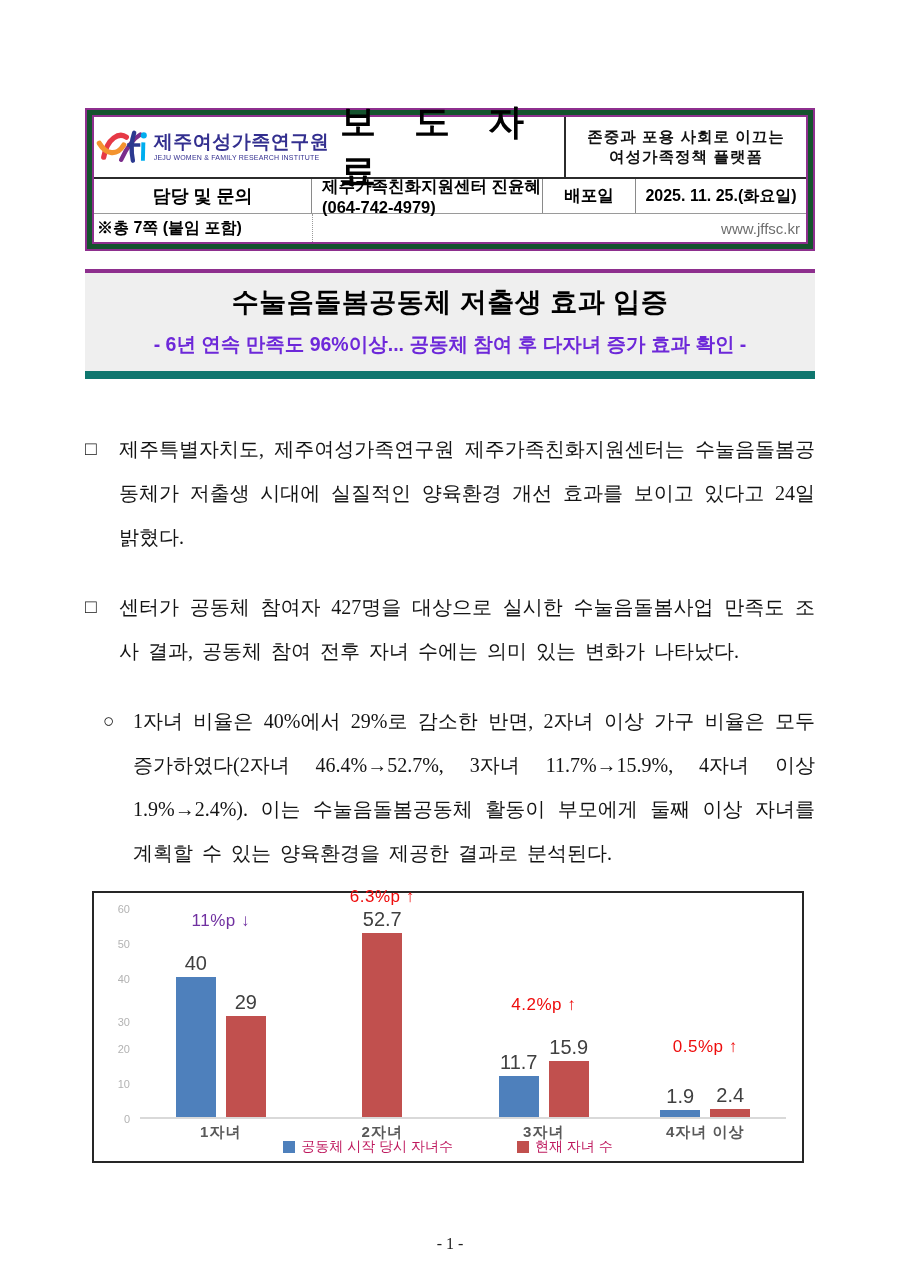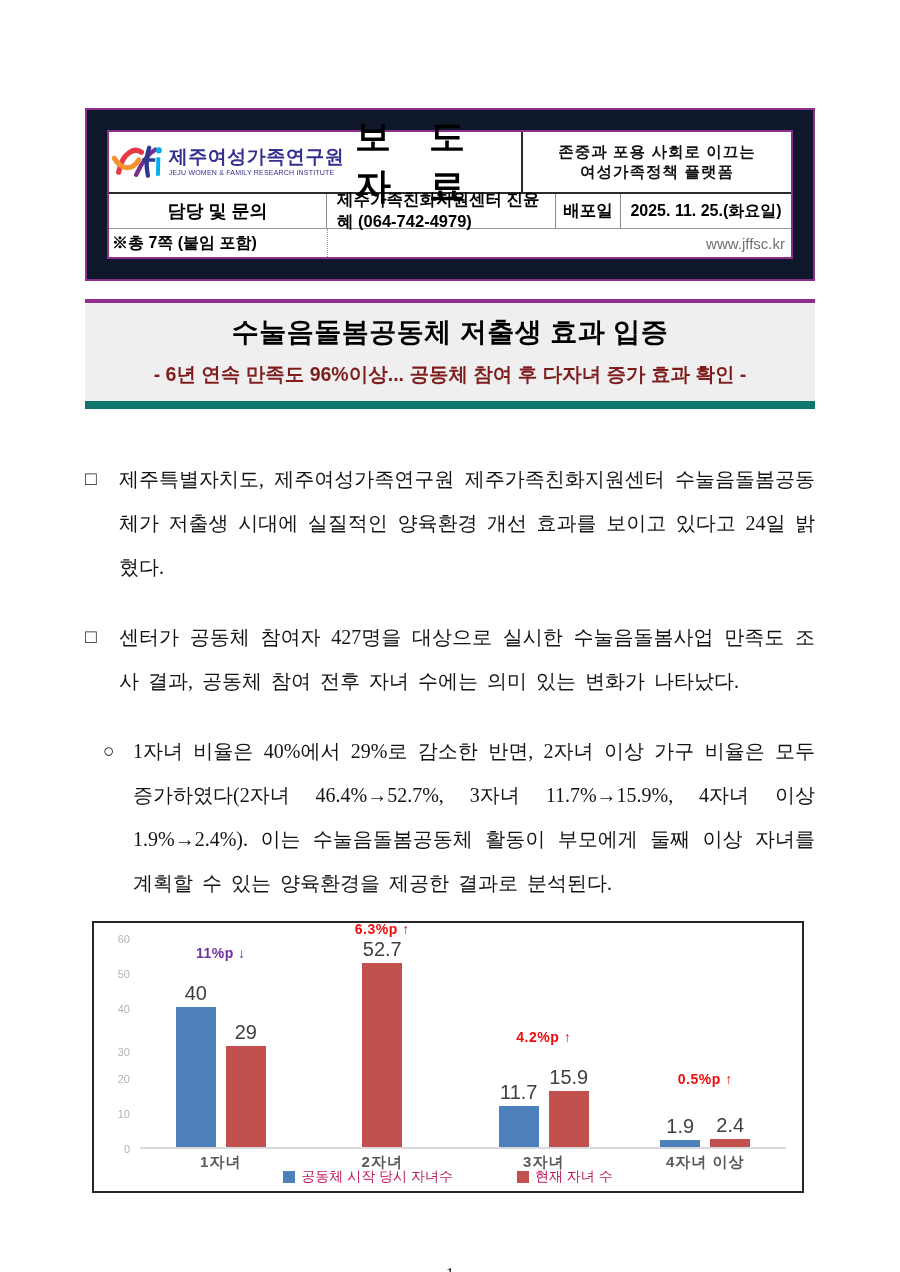--- a/index.html
+++ b/index.html
@@ -1,49 +1,49 @@
 <!DOCTYPE html>
 <html><head>
 <meta charset="utf-8">
 <style>
   * { margin:0; padding:0; box-sizing:border-box; }
   html,body { width:900px; height:1272px; background:#fff; font-family:"Liberation Sans", sans-serif; }
   .page { position:absolute; left:85px; top:108px; width:730px; }
 
   
-  .press-outer { border:2px solid #8e2f8e; background:#0f172a; padding:20px; }
+  .press-outer { border:2px solid #8e2f8e; background:#14532d; padding:5px; }
   .press-inner { border:2px solid #8e2f8e; background:#fff; }
   .h-row1 { display:flex; height:60px; align-items:stretch; }
   .cell-logo { width:236px; display:flex; align-items:center; justify-content:center; gap:5px; }
   .logo-texts { display:flex; flex-direction:column; line-height:1.05; }
   .logo-kr { color:#332f8f; font-weight:bold; font-size:19px; letter-spacing:0.5px; }
   .logo-en { color:#332f8f; font-size:7px; margin-top:2px; letter-spacing:0.2px; }
   .cell-doctype { flex:1; display:flex; align-items:center; justify-content:center;
                   font-weight:bold; font-size:36px; letter-spacing:14px; color:#000; padding-left:10px; }
-  .cell-slogan { width:270px; border-left:2px solid #2b2b2b; display:flex; flex-direction:column;
+  .cell-slogan { width:242px; border-left:2px solid #2b2b2b; display:flex; flex-direction:column;
                  align-items:center; justify-content:center; font-weight:bold; font-size:15.5px;
                  line-height:1.3; color:#111; letter-spacing:1px; }
   .h-row2 { display:flex; height:36px; border-top:2px solid #2b2b2b; font-weight:bold; align-items:stretch; }
   .c-contact-label { width:218px; display:flex; align-items:center; justify-content:center;
                      font-size:18px; border-right:1px solid #8a8a8a; }
   .c-contact-value { flex:1; display:flex; align-items:center; padding-left:10px; font-size:16.5px; }
-  .c-release-label { width:66px; display:flex; align-items:center; justify-content:center;
+  .c-release-label { width:94px; display:flex; align-items:center; justify-content:center;
                      font-size:16.5px; border-left:1px solid #8a8a8a; border-right:1px solid #8a8a8a; }
   .c-release-date { width:170px; display:flex; align-items:center; justify-content:center; font-size:16px; }
   .h-row3 { display:flex; height:29px; border-top:1px solid #9a9a9a; align-items:stretch; }
   .c-pages { width:218px; display:flex; align-items:center; font-weight:bold; font-size:16px; padding-left:3px; }
   .c-mid-empty { flex:1; border-left:1px dotted #9a9a9a; }
   .c-site { width:210px; display:flex; align-items:center; justify-content:flex-end;
             padding-right:6px; color:#6f6f6f; font-size:15px; }
 
   
   .title-box { margin-top:18px; border-top:4px solid #8e2f8e; border-bottom:8px solid #0f766e;
                background:#efefef; text-align:center; padding:11px 0 13px; }
   .title-main { font-weight:bold; font-size:27px; color:#000; letter-spacing:0.5px; }
-  .title-sub  { font-weight:bold; font-size:19.5px; color:#7f1d1d; margin-top:11px; }
+  .title-sub  { font-weight:bold; font-size:19.5px; color:#6d28d9; margin-top:11px; }
 
   
   .para { display:flex; font-family:"Liberation Serif", serif; font-size:20px;
           line-height:44px; color:#141414; }
   .para .marker { width:34px; flex-shrink:0; font-size:19px; }
   .para .ptext { flex:1; text-align:justify; word-spacing:4px; }
   .p1 { margin-top:48px; }
   .p2 { margin-top:26px; }
   .p3 { margin-top:26px; margin-left:18px; }
   .p3 .marker { width:30px; }
@@ -55,22 +55,22 @@
           border-bottom:2px solid #d9d9d9; }
   .yaxis { position:absolute; left:8px; top:16px; width:32px; height:210px; }
   .ytick { position:absolute; right:4px; font-size:11px; color:#b3b3b3; line-height:14px; }
   .groups { display:flex; height:100%; }
   .group { flex:1; position:relative; }
   .bars { position:absolute; bottom:0; left:0; right:0; display:flex; justify-content:center;
           align-items:flex-end; gap:10px; }
   .barcol { display:flex; flex-direction:column; align-items:center; }
   .bar-label { font-size:20px; color:#404040; margin-bottom:2px; }
   .bar { width:40px; }
-  .anno { position:absolute; left:0; right:0; text-align:center; font-weight:bold;
-          font-size:14px; letter-spacing:0.5px;margin-top:26px; }
+  .anno { position:absolute; left:0; right:0; text-align:center; font-weight:normal;
+          font-size:17px; letter-spacing:0.5px;margin-top:26px; }
   .cat { position:absolute; top:calc(100% + 6px); left:0; right:0; text-align:center;
          font-weight:bold; font-size:15px; color:#595959; letter-spacing:1px; }
   .legend { position:absolute; bottom:5px; left:0; right:0; display:flex; justify-content:center;
             gap:64px; align-items:center; font-size:14px; color:#be185d; }
   .legend-item { display:flex; align-items:center; gap:6px; }
   .legend-swatch { width:12px; height:12px; }
 
   
   .footer { margin-top:72px; text-align:center; font-family:"Liberation Serif", serif;
             font-size:16px; color:#222; }
@@ -120,21 +120,21 @@
     </div>
   </div>
 
   <div class="title-box">
     <div class="title-main">수눌음돌봄공동체 저출생 효과 입증</div>
     <div class="title-sub">- 6년 연속 만족도 96%이상... 공동체 참여 후 다자녀 증가 효과 확인 -</div>
   </div>
 
   <div class="para p1">
     <span class="marker">□</span>
-    <span class="ptext">제주특별자치도, 제주여성가족연구원 제주가족친화지원센터 수눌음돌봄공동체가 저출생 시대에 실질적인 양육환경 개선 효과를 보이고 있다고 24일 밝혔다.</span>
+    <span class="ptext">제주특별자치도, 제주여성가족연구원 제주가족친화지원센터는 수눌음돌봄공동체가 저출생 시대에 실질적인 양육환경 개선 효과를 보이고 있다고 24일 밝혔다.</span>
   </div>
   <div class="para p2">
     <span class="marker">□</span>
     <span class="ptext">센터가 공동체 참여자 427명을 대상으로 실시한 수눌음돌봄사업 만족도 조사 결과, 공동체 참여 전후 자녀 수에는 의미 있는 변화가 나타났다.</span>
   </div>
   <div class="para p3">
     <span class="marker">○</span>
     <span class="ptext">1자녀 비율은 40%에서 29%로 감소한 반면, 2자녀 이상 가구 비율은 모두 증가하였다(2자녀 46.4%→52.7%, 3자녀 11.7%→15.9%, 4자녀 이상 1.9%→2.4%). 이는 수눌음돌봄공동체 활동이 부모에게 둘째 이상 자녀를 계획할 수 있는 양육환경을 제공한 결과로 분석된다.</span>
   </div>
 

